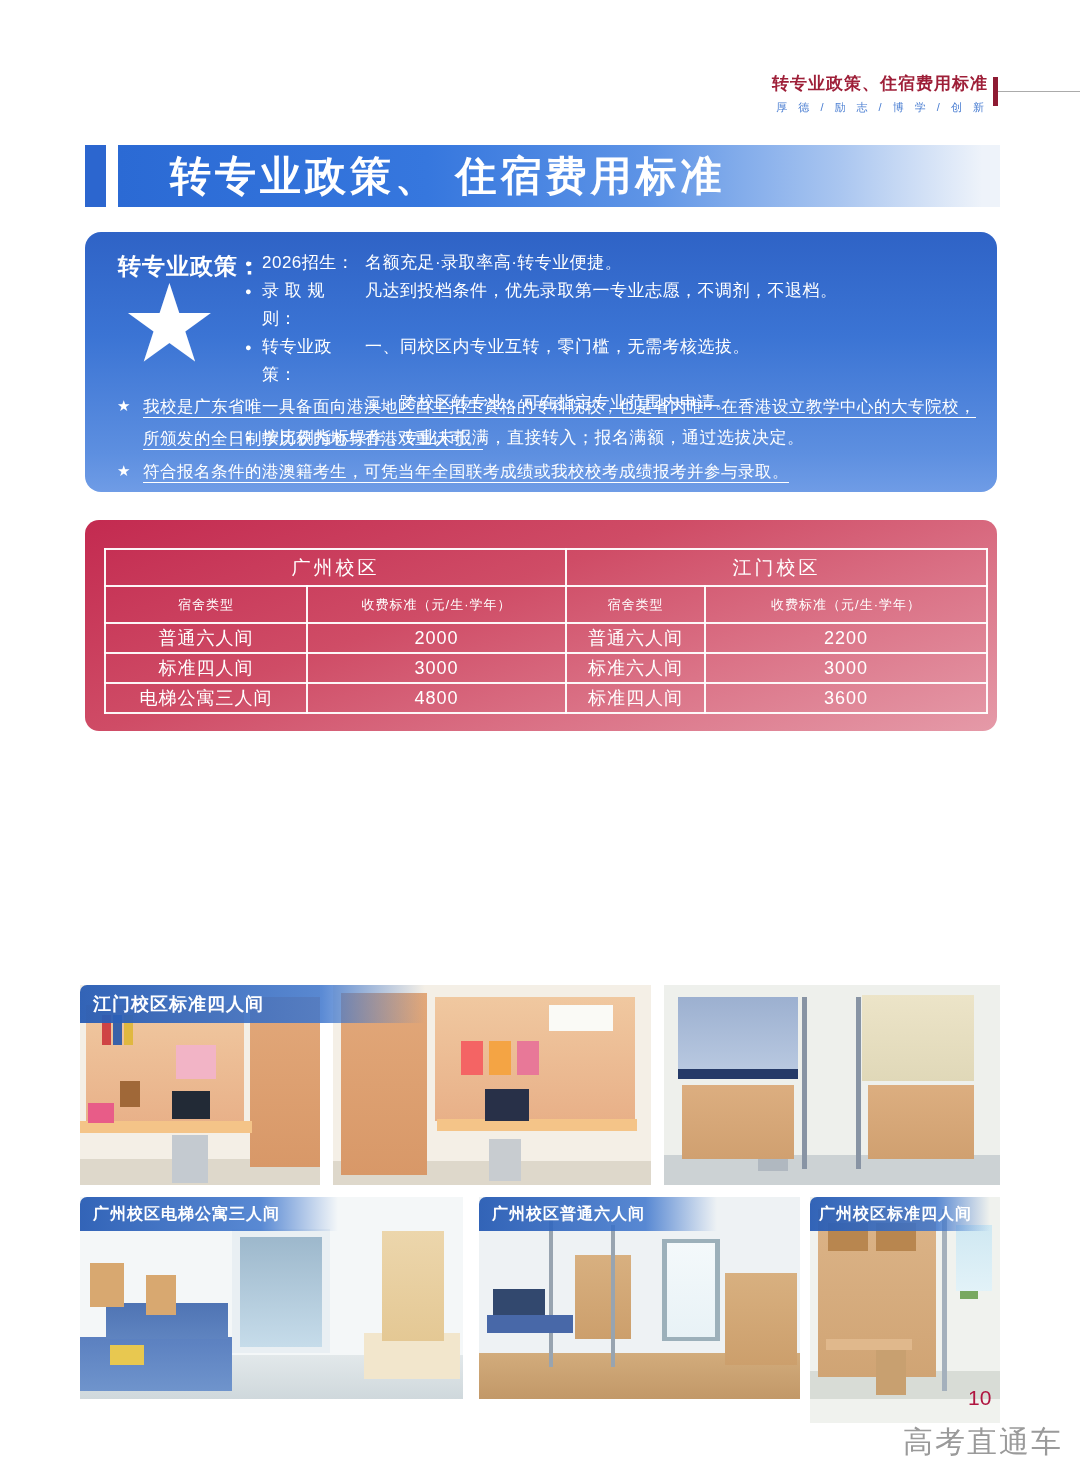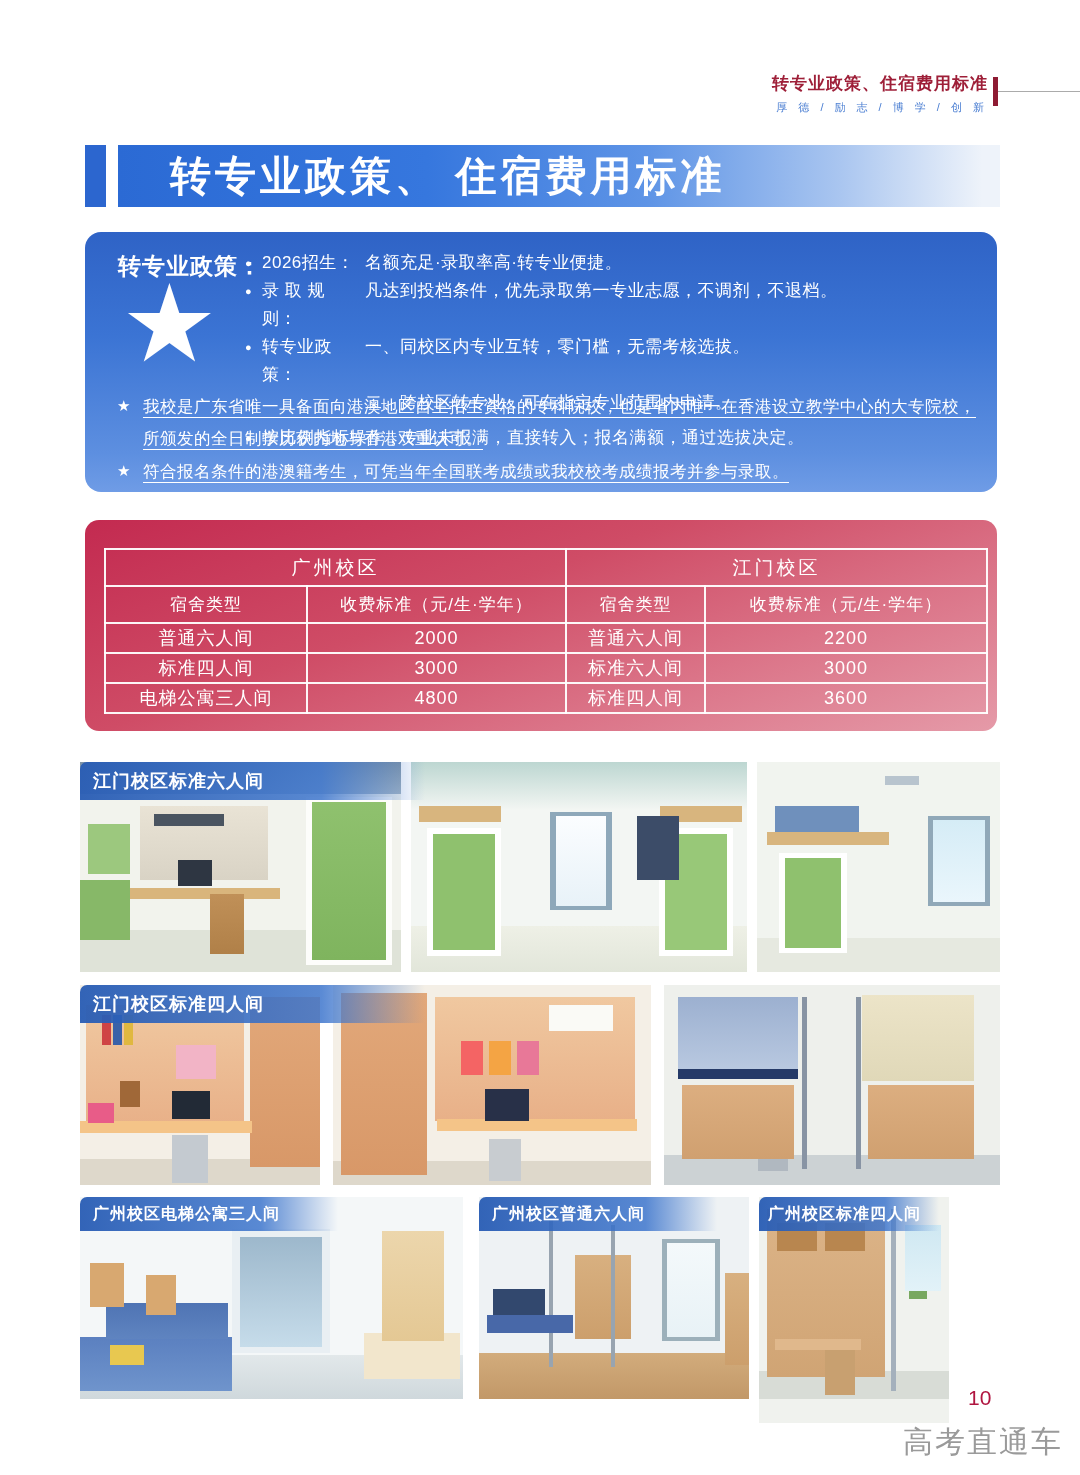--- a/index.html
+++ b/index.html
@@ -38,21 +38,21 @@
   .n-line { display:flex; line-height:32px; font-size:16.5px; }
   .n-line + .n-line { margin-top:1px; }
   .n-mark { width:26px; flex:0 0 26px; font-size:15px; }
   .n-text { flex:1; text-decoration:underline; text-underline-offset:5px; text-decoration-thickness:1px; letter-spacing:0.5px; }
 
   
   .fee-panel { position:absolute; left:85px; top:520px; width:912px; height:211px; border-radius:14px;
     background:linear-gradient(160deg,#c32a50 0%,#cf4c66 40%,#db7488 70%,#e59aa8 100%); }
   .fee-table { position:absolute; left:19px; top:28px; width:882px; border-collapse:collapse; table-layout:fixed;
     color:#ffffff; text-align:center; }
-  .fee-table td { border:2px solid rgba(255,255,255,0.95); font-size:17px; letter-spacing:1px; }
+  .fee-table td { border:2px solid rgba(255,255,255,0.95); font-size:13px; letter-spacing:1px; }
   .campus-row td { height:37px; font-size:19px; letter-spacing:3px; }
   .cols-row td { height:37px; }
   .data-row td { height:30px; font-size:18px; }
 
   
   .photo-row { position:absolute; left:80px; width:920px; display:flex; }
   .ph { position:relative; background-repeat:no-repeat; flex:0 0 auto; }
   .photo-label { position:absolute; left:0; top:0; height:38px; line-height:38px; color:#ffffff;
     font-weight:bold; font-size:18px; padding-left:13px; border-top-left-radius:7px; letter-spacing:1px;
     background:linear-gradient(90deg,rgba(40,92,180,0.95) 0%,rgba(62,118,205,0.85) 70%,rgba(120,160,220,0) 100%); }
@@ -169,21 +169,21 @@
       linear-gradient(#d8a870,#d8a870),
       linear-gradient(#4f74b4,#5f84c0),
       linear-gradient(#e8c850,#e8c850),
       linear-gradient(#5b80c0,#6f94cc),
       linear-gradient(#ecd6ac,#e4c894),
       linear-gradient(#f2e6cc,#f2e6cc),
       linear-gradient(#e2e8ea,#cfd8dc),
       linear-gradient(#f4f7f8,#f4f7f8);
     background-position: 160px 40px,152px 32px,10px 66px,66px 78px,26px 106px,30px 148px,0 140px,302px 34px,284px 136px,0 158px,0 0;
     background-size: 82px 110px,98px 124px,34px 44px,30px 40px,122px 36px,34px 20px,152px 54px,62px 110px,96px 46px,100% 44px,100% 100%; }
-  .ph-3b { width:270px; height:202px;
+  .ph-3b { width:321px; height:202px;
     background-image:
       linear-gradient(#f4f9fb,#e8f2f6),
       linear-gradient(#9cb0ba,#9cb0ba),
       linear-gradient(#32486e,#32486e),
       linear-gradient(#4868a8,#4868a8),
       linear-gradient(#98a4b0,#98a4b0),
       linear-gradient(#98a4b0,#98a4b0),
       linear-gradient(#d8b080,#cc9f6c),
       linear-gradient(#d8b080,#cc9f6c),
       linear-gradient(#d2ac7c,#c29868),
@@ -304,28 +304,20 @@
         <tr class="data-row">
           <td>电梯公寓三人间</td>
           <td>4800</td>
           <td>标准四人间</td>
           <td>3600</td>
         </tr>
       </tbody>
     </table>
   </div>
 
-  <div class="photo-row row1">
-    <div class="ph ph-1a g1"></div>
-    <div class="ph ph-1b g2"></div>
-    <div class="ph ph-1c"></div>
-    <div class="photo-label" style="width:345px;">
-      <span>江门校区标准六人间</span>
-    </div>
-  </div>
 
   <div class="photo-row row2">
     <div class="ph ph-2a g1"></div>
     <div class="ph ph-2b g2"></div>
     <div class="ph ph-2c"></div>
     <div class="photo-label" style="width:345px;">
       <span>江门校区标准四人间</span>
     </div>
   </div>
 

